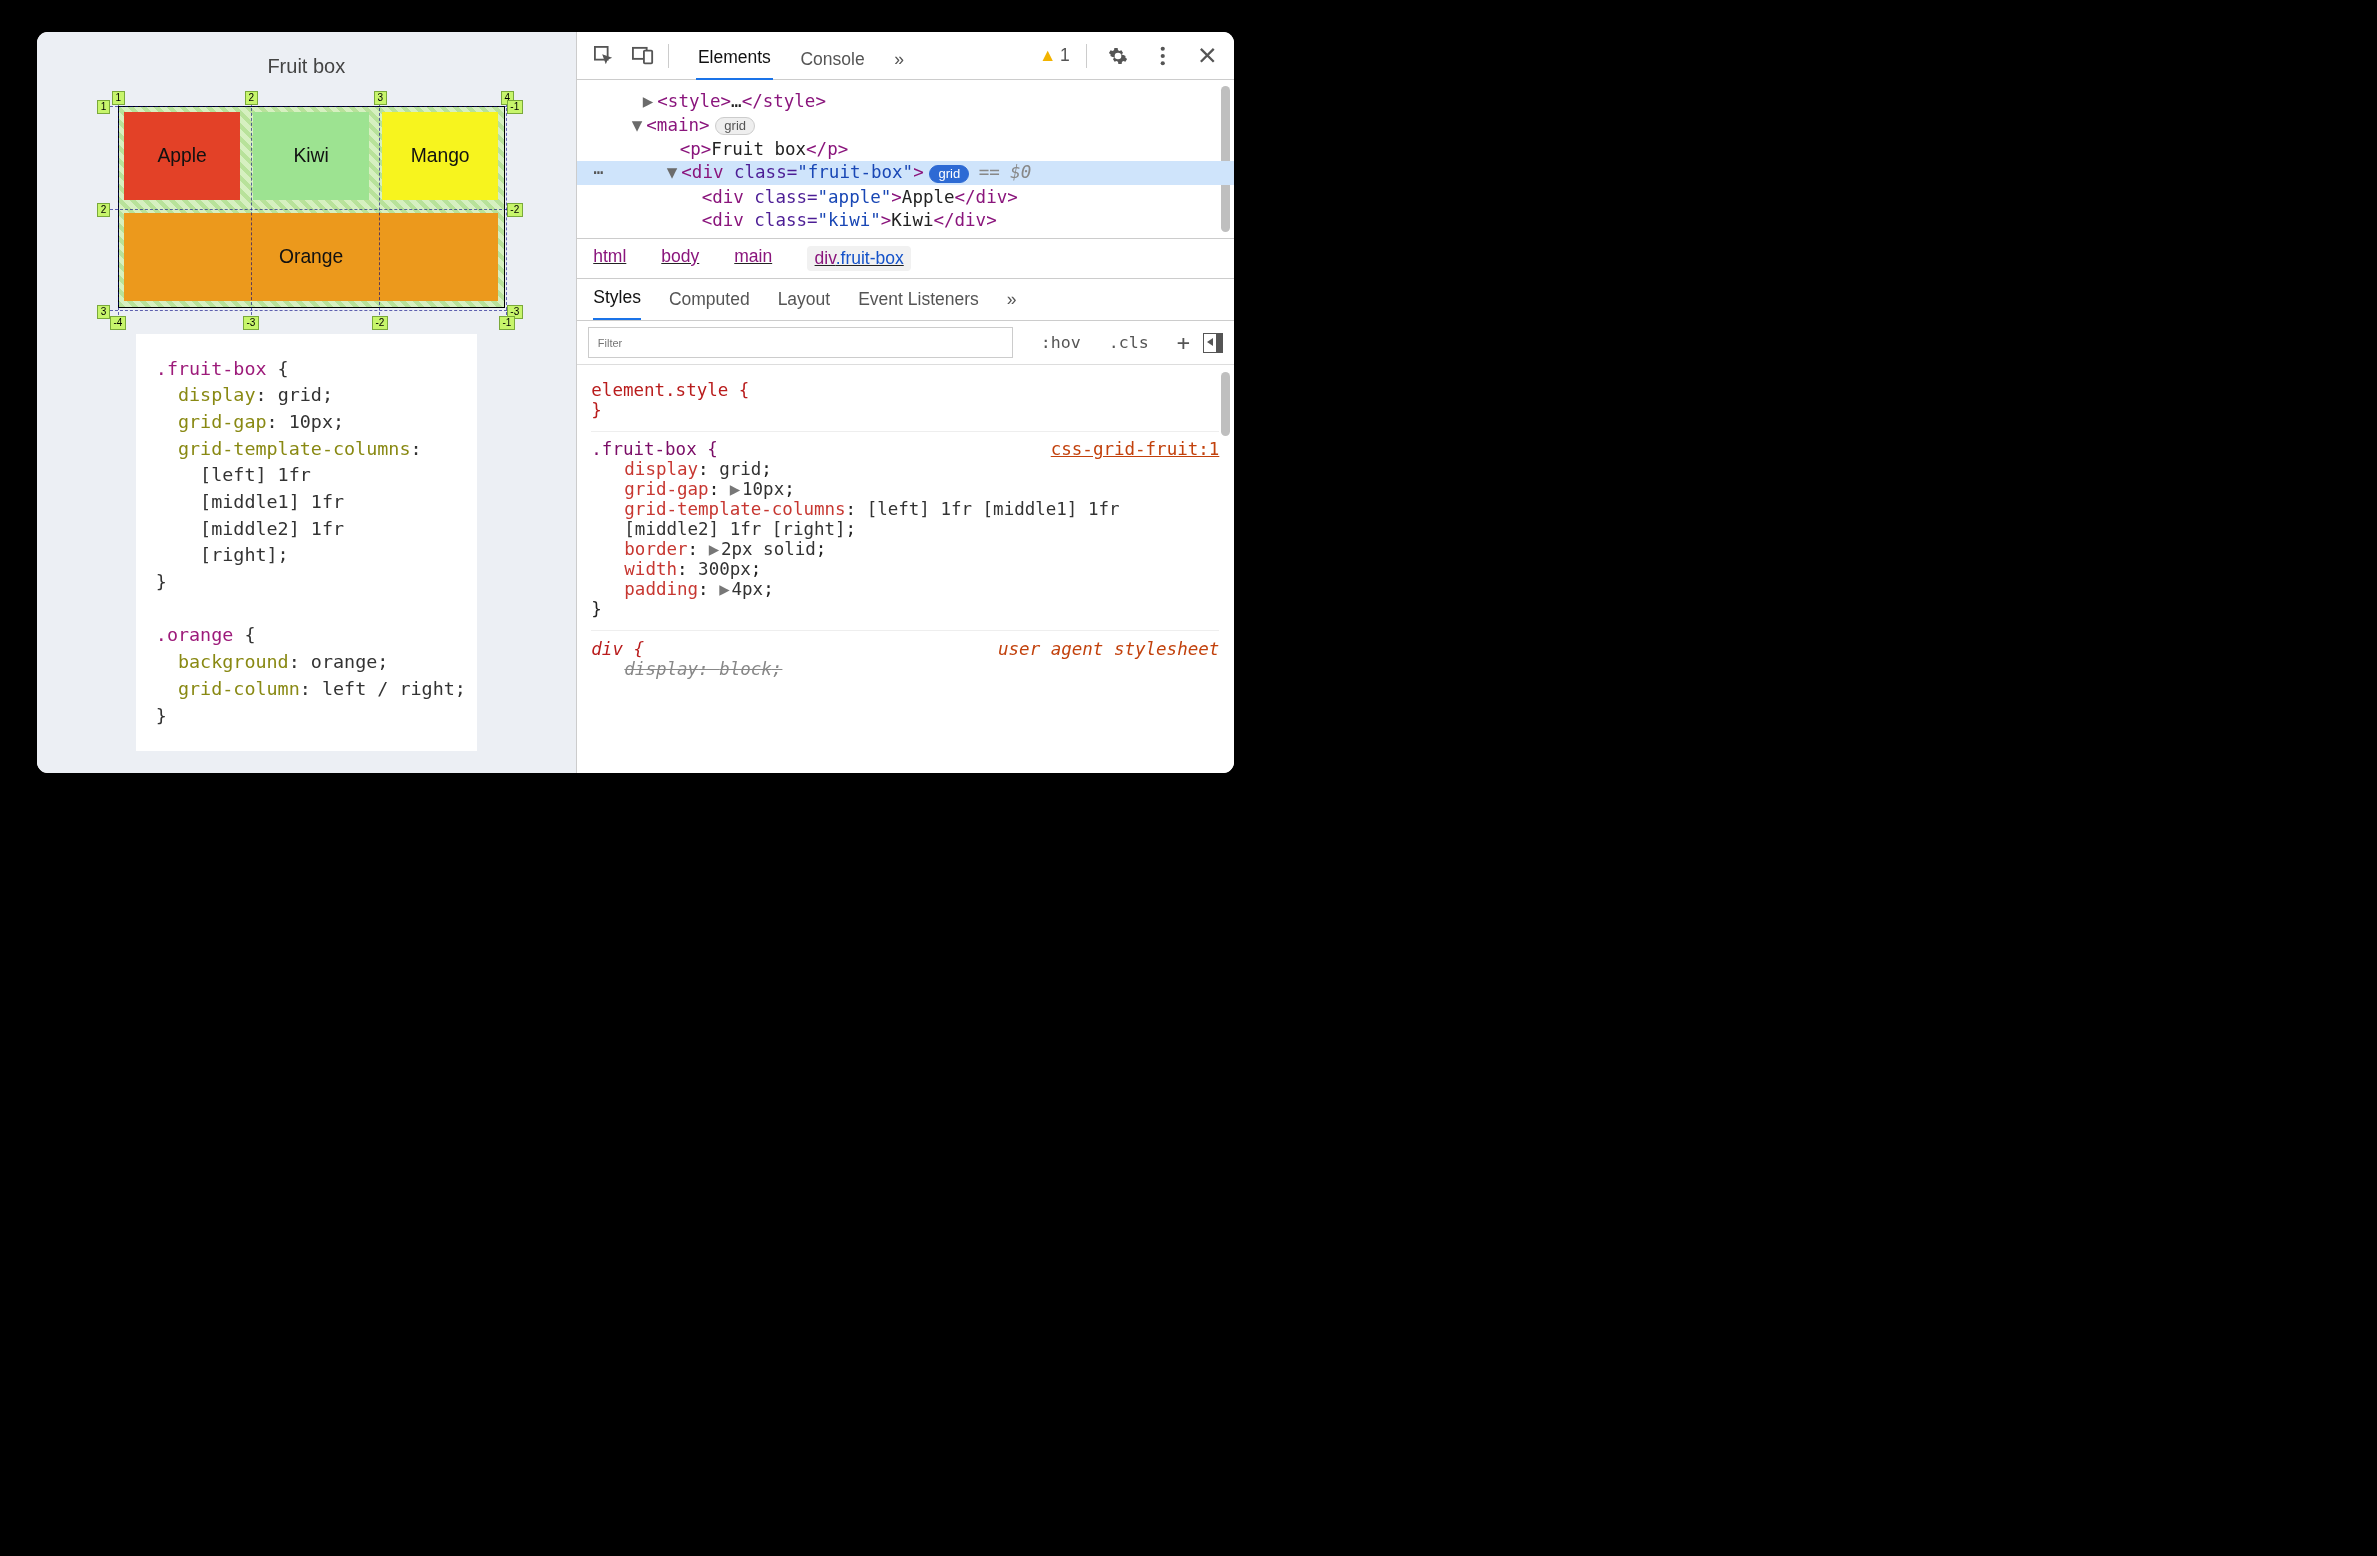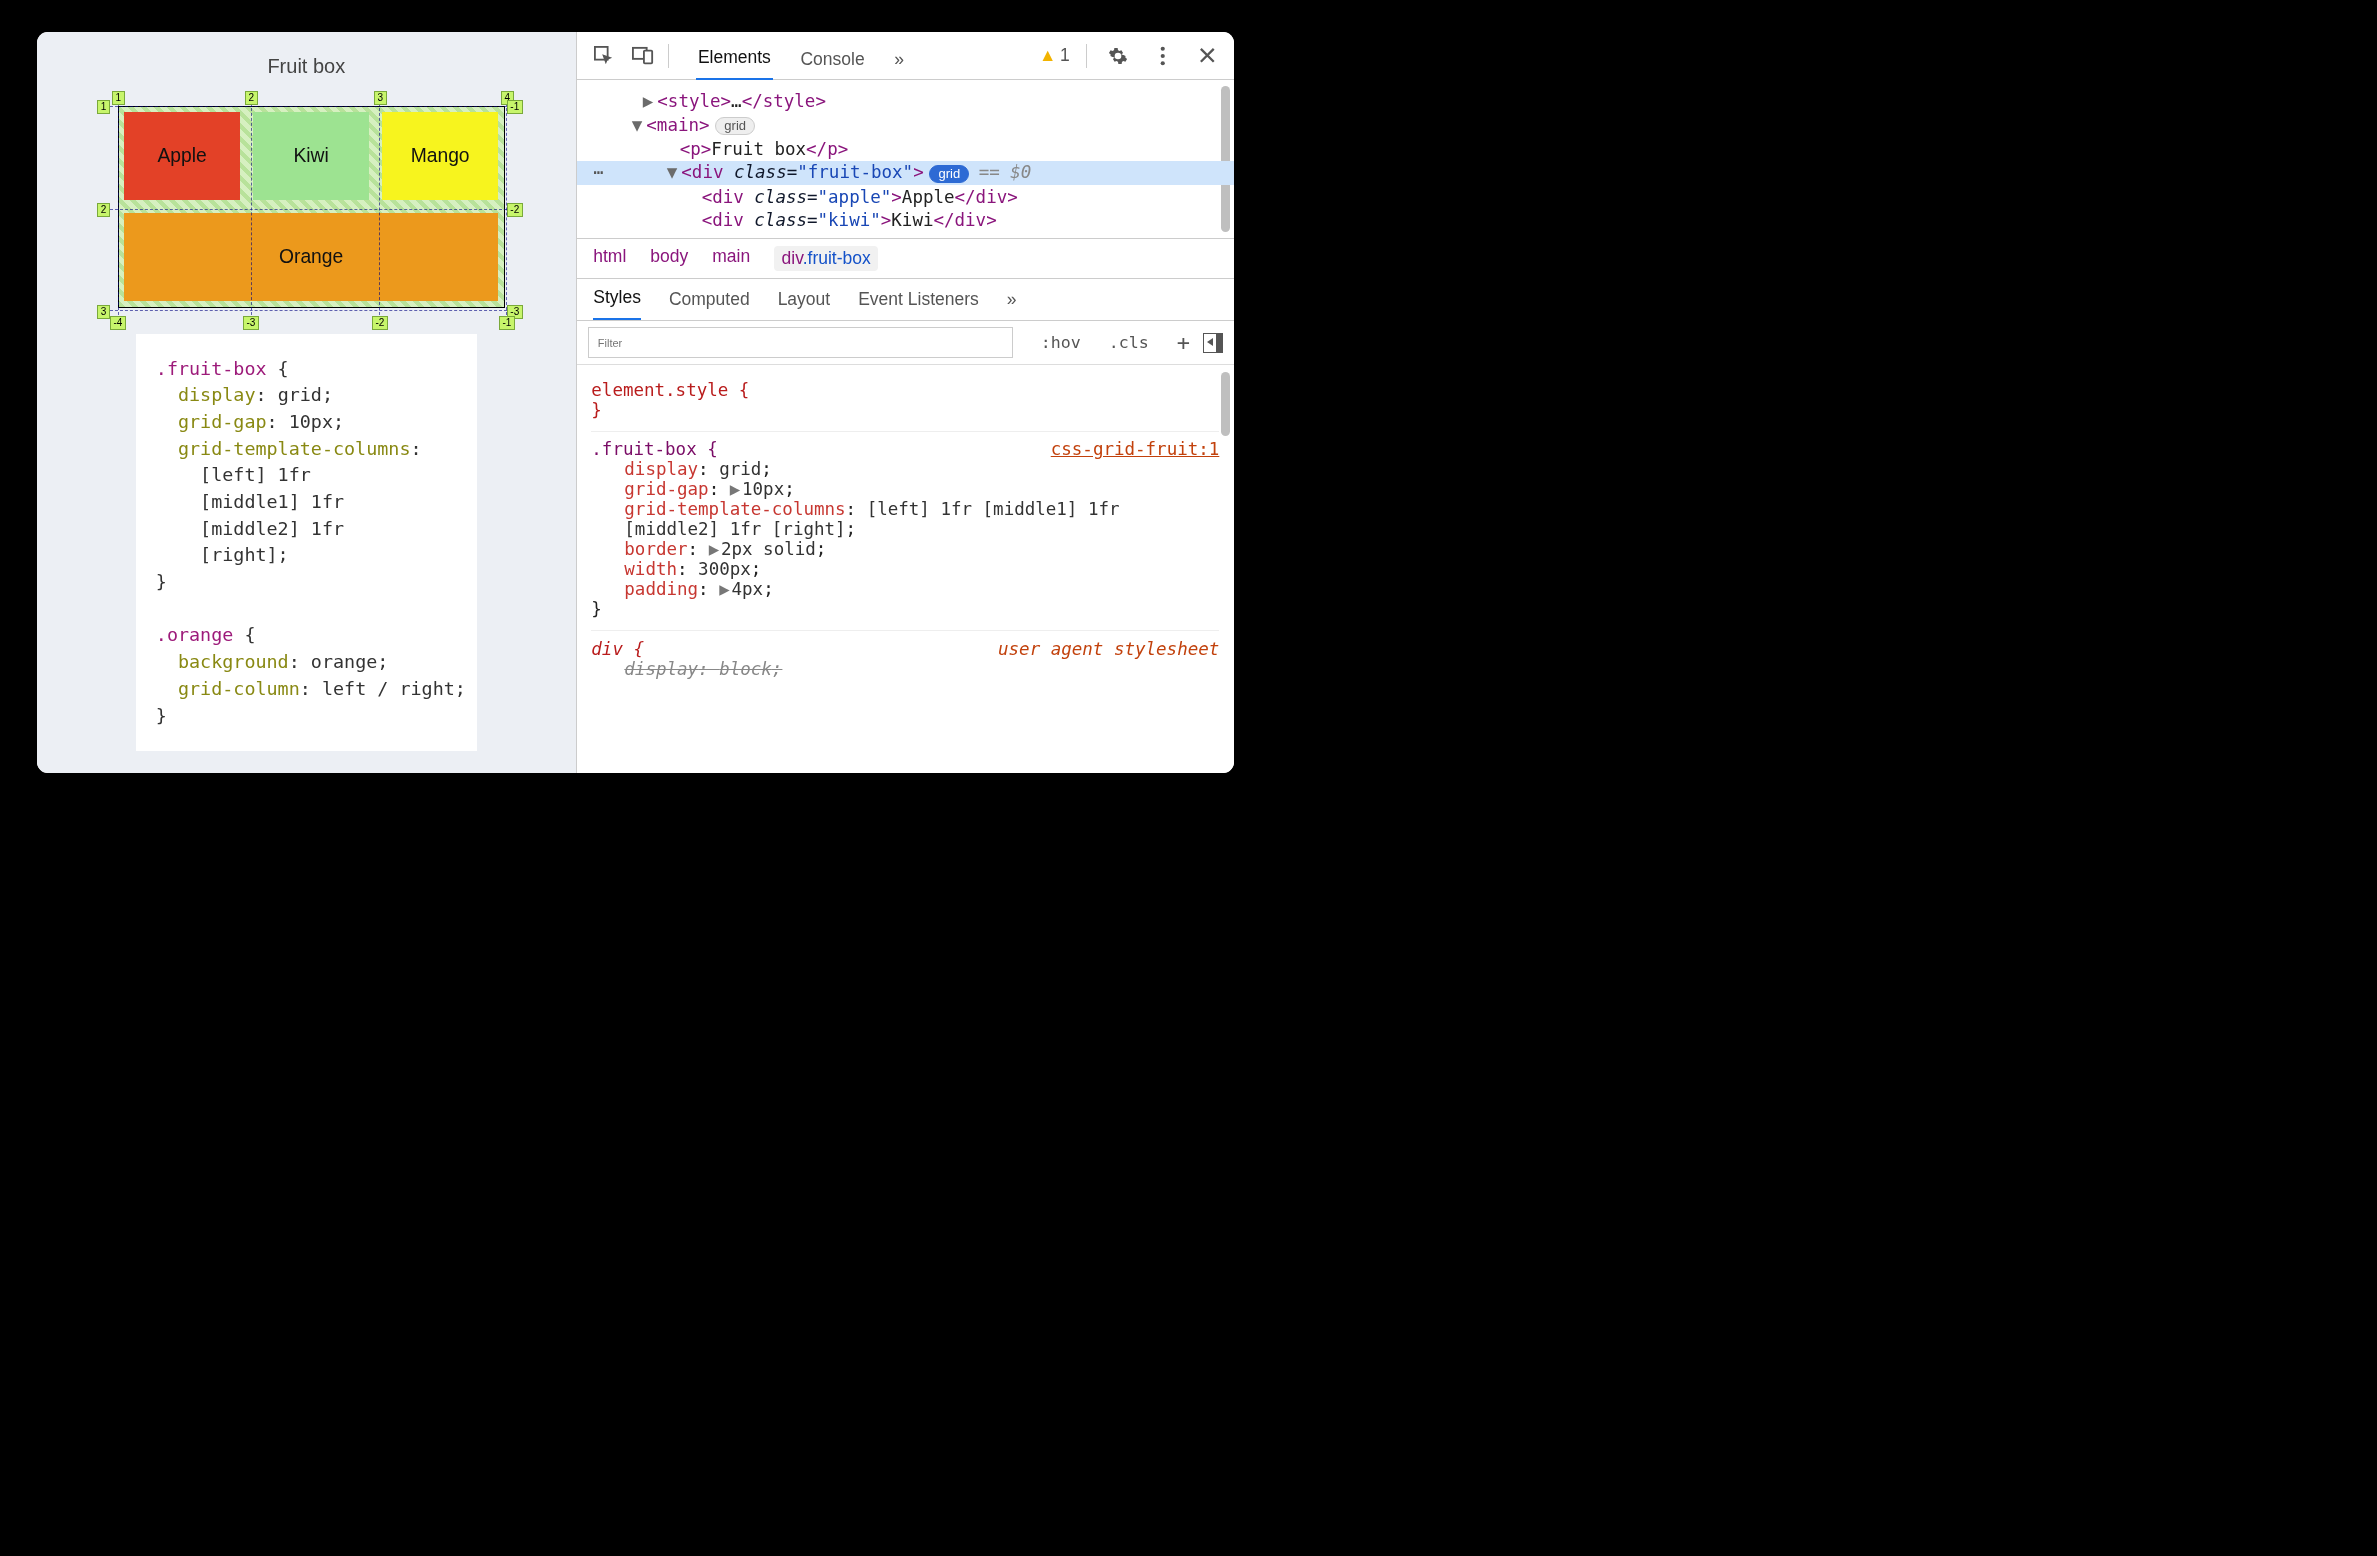--- a/index.html
+++ b/index.html
@@ -109,32 +109,33 @@
     padding: 9.2px 0 5.5px 0;
     overflow:auto;
     flex: 0 0 auto;
     position:relative;
   }
   .dom-tree .row { padding: 1.8px 14.7px 1.8px 55px; white-space:nowrap; position:relative;}
   .dom-tree .row.sel { background:#cfe4fb; }
   .dom-tree .row.sel::before { content:"⋯"; position:absolute; left:16.6px; color:#555; }
   .tri { display:inline-block; width:11px; margin-right:3.7px; color:#6b6b6b; }
   .tag { color:#8a157c; }
-  .attr{ color:#0f172a;font-style:italic; }
+  .attr{ color:#4c1d95; }
   .str { color:#1947b5; }
   .txt { color:#222; }
   .chip { display:inline-block; background:#eee; border:0.9px solid #ccc; border-radius:9.2px; padding:0 8.3px; font:13px/16.6px sans-serif; color:#555; vertical-align:0.9px; margin-left:5.5px;}
   .chip.blue { background:#2d6ad4; color:#fff; border-color:#2d6ad4; }
   .eq0 { color:#888; font-style:italic; margin-left:9.2px;}
   .dom-scroll { position:absolute; right:3.7px; top:5.5px; bottom:5.5px; width:9.2px; background:#bfbfbf; border-radius:4.6px; }
 
   
   .crumb {
-    display:flex; gap:24px; padding:7.4px 16.6px; border-top:0.9px solid #ccc; border-bottom:0.9px solid #ccc;
+    display:flex; gap:35px; padding:7.4px 16.6px; border-top:0.9px solid #ccc; border-bottom:0.9px solid #ccc;
     font-size:17.5px;
+    text-decoration:underline;
   }
   .crumb span { color:#8a157c; cursor:pointer;}
   .crumb span.cur { background:#f1f1f1; color:#333; padding:1.8px 7.4px; border-radius:4px;}
   .crumb span.cur .cls { color:#1452c9; }
 
   
   .subtabs { display:flex; gap:28px; padding:0 16.6px; border-bottom:0.9px solid #ccc; height:42px; align-items:flex-end;}
   .subtab { padding-bottom:10px; color:#555; cursor:pointer;}
   .subtab.active { color:#111; border-bottom:2.8px solid #1a73e8; }
 

